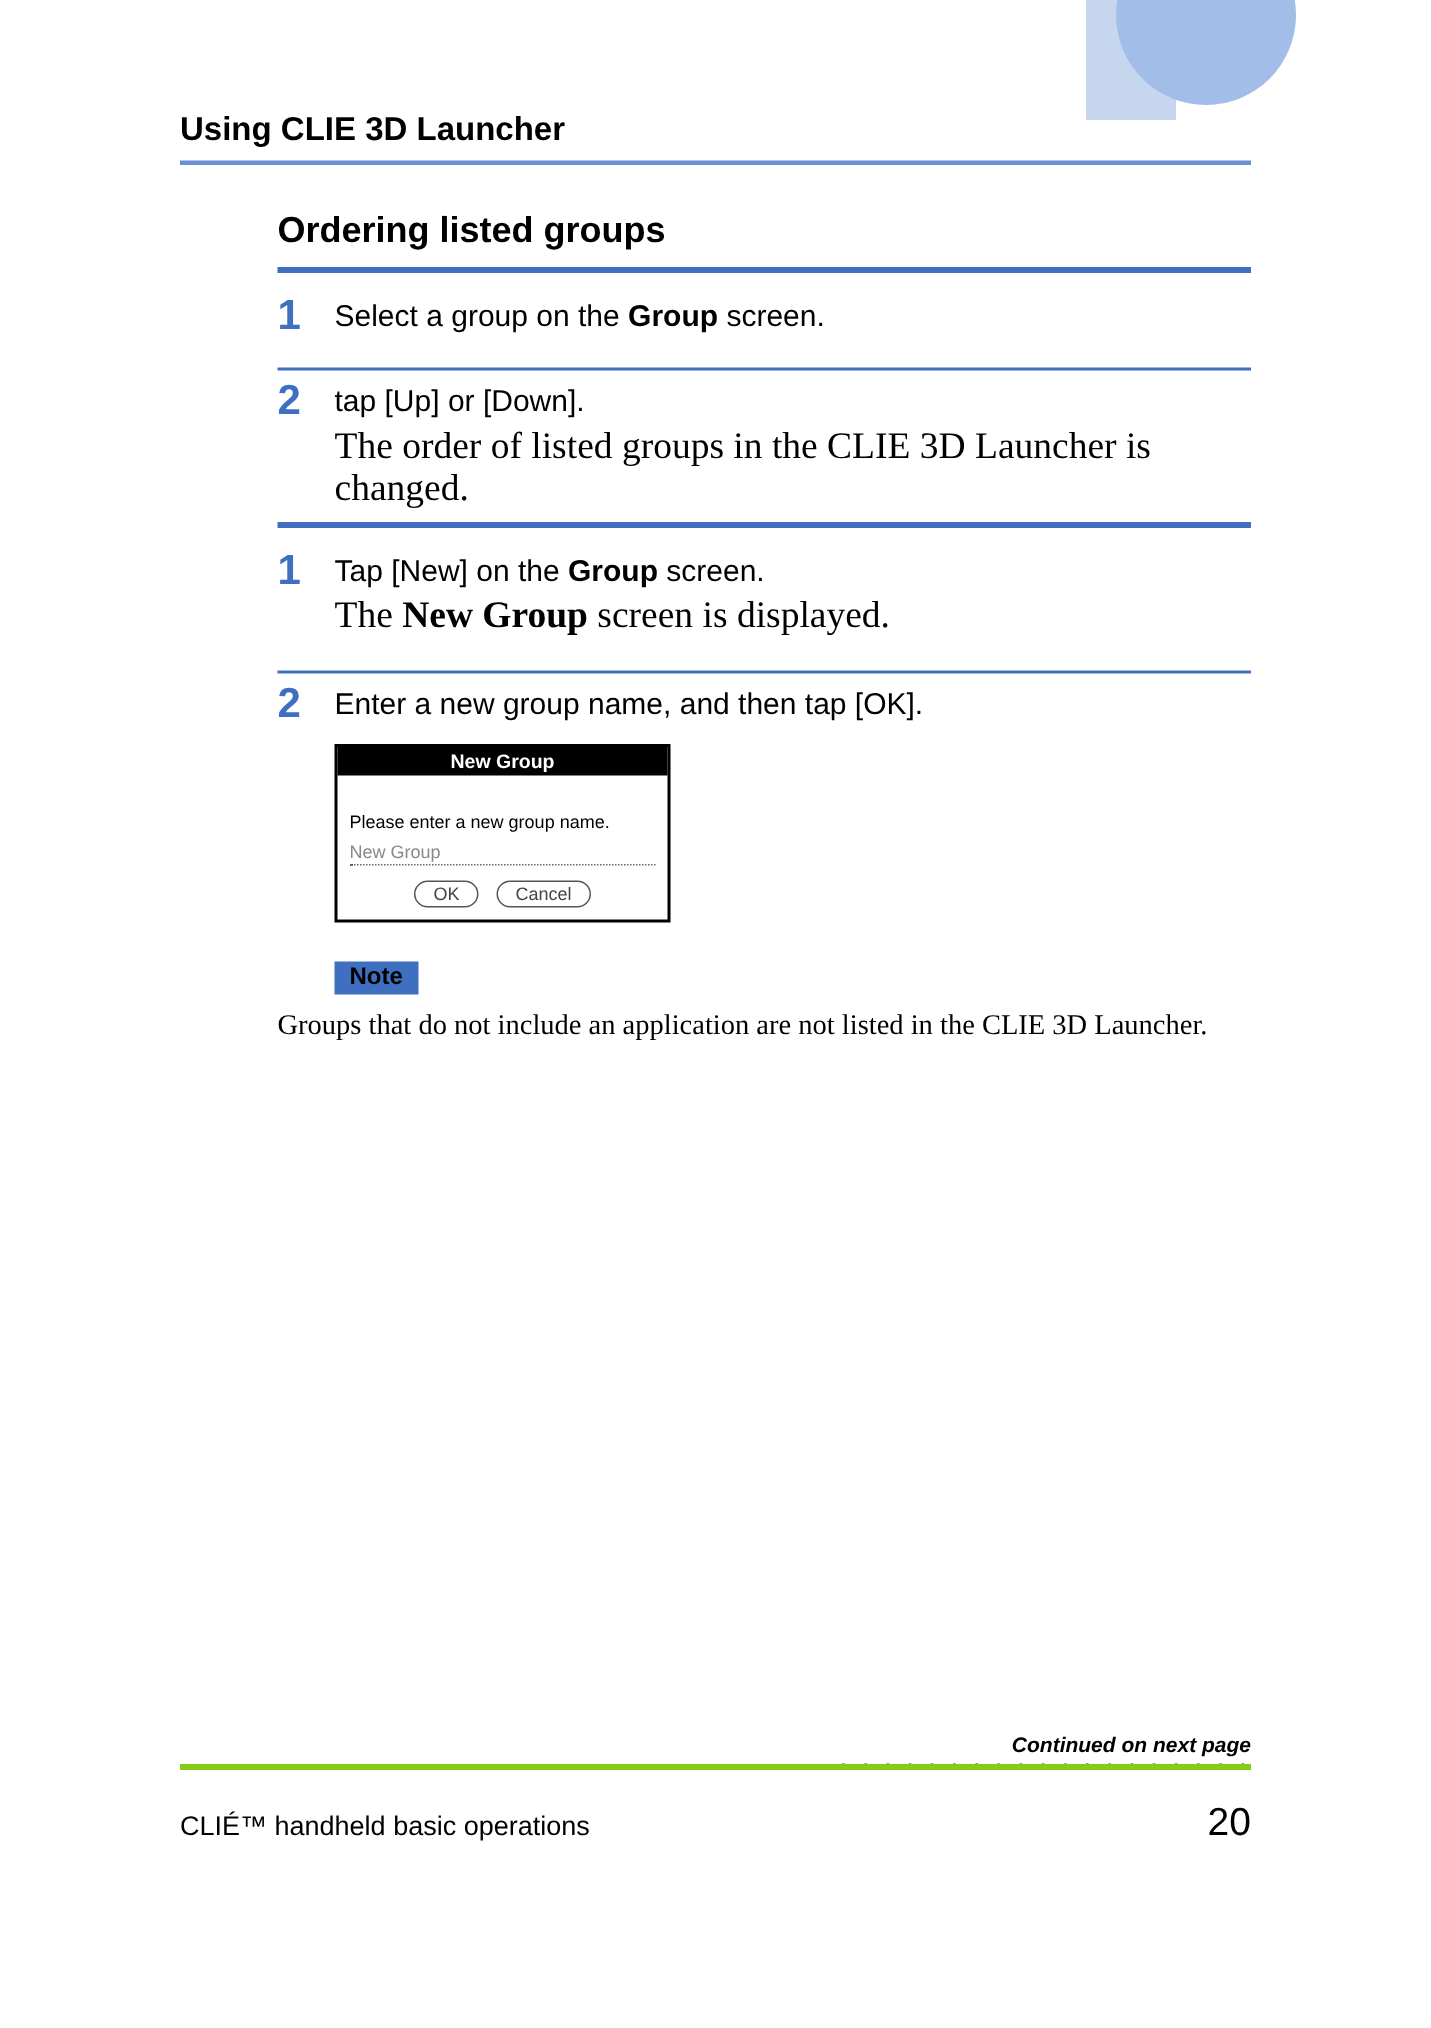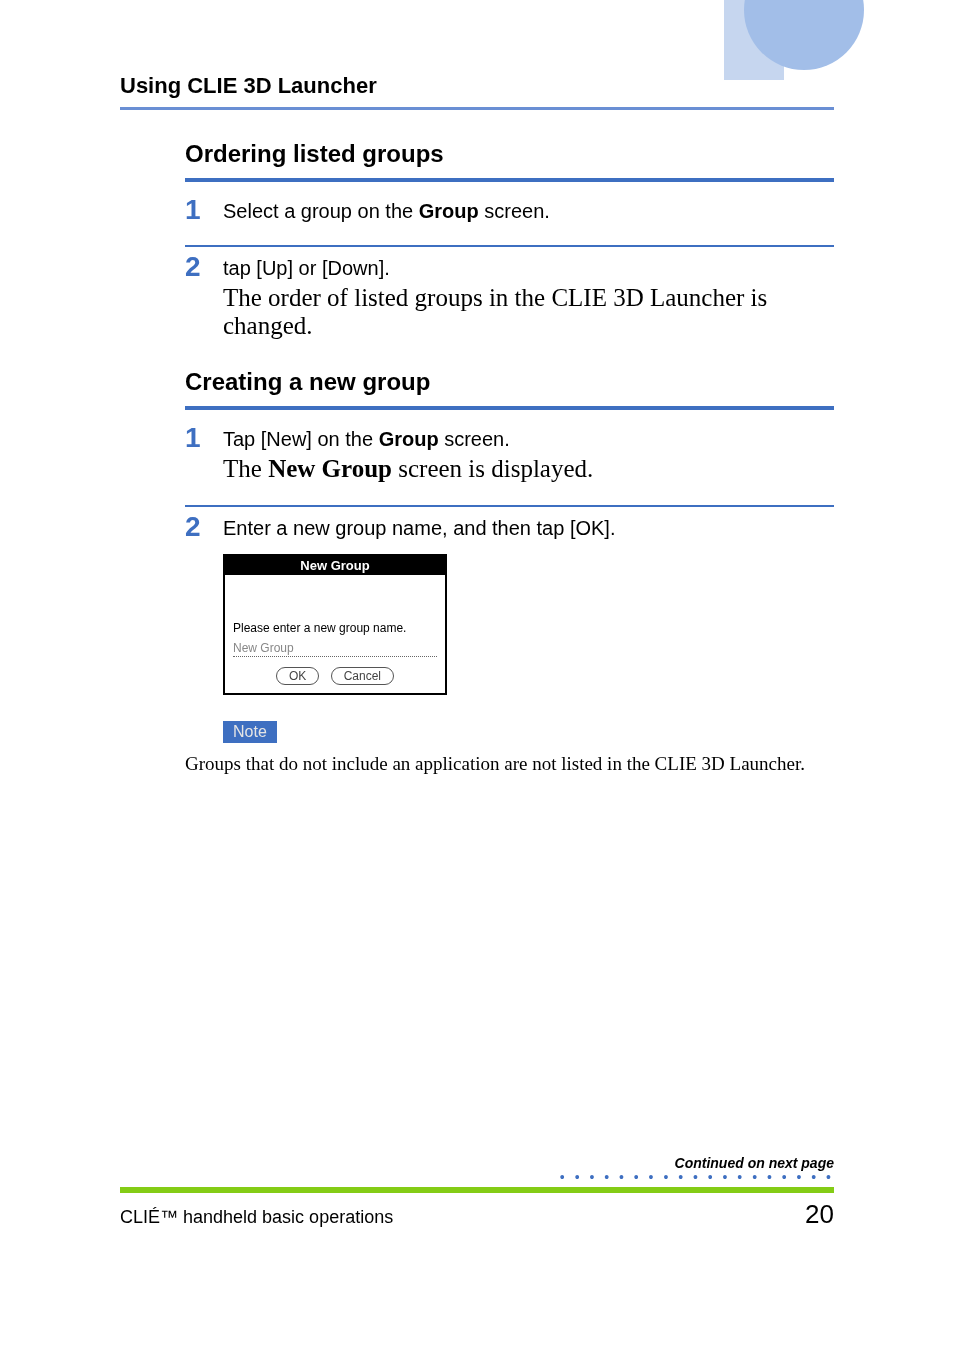--- a/index.html
+++ b/index.html
@@ -102,23 +102,22 @@
   }
   .dialog-title {
     background: #000;
     color: #fff;
     text-align: center;
     padding: 2px 0;
     font-weight: bold;
     font-size: 13px;
   }
   .dialog-body {
-    padding: 6px 8px 8px 8px;
+    padding: 24px 8px 8px 8px;
     text-align: left;
-    margin-top: 40px;
   }
   .dialog-prompt {
     font-size: 12px;
     margin-bottom: 6px;
   }
   .dialog-input {
     border-bottom: 1px dotted #666;
     margin-bottom: 10px;
     color: #888;
     font-size: 12px;
@@ -133,22 +132,22 @@
     border-radius: 10px;
     padding: 0px 12px;
     font-size: 12px;
     margin: 0 4px;
     color: #444;
     line-height: 16px;
   }
   .note-label {
     display: inline-block;
     background: #3e6fc1;
-    color: #e5e5e5;
-    font-weight: normal;
+    color: #000000;
+    font-weight: bold;
     padding: 2px 10px;
     font-size: 16px;
     margin-left: 38px;
     margin-top: 26px;
   }
   .note-text {
     font-family: "Times New Roman", Times, serif;
     font-size: 19px;
     margin-top: 8px;
     line-height: 1.35;
@@ -169,22 +168,22 @@
     letter-spacing: 3px;
     font-size: 14px;
     line-height: 6px;
     margin-top: 3px;
   }
   .footer {
     position: absolute;
     bottom: 40px;
     left: 120px;
     right: 120px;
-    border-top: 6px solid #84cc16;
-    padding-top: 6px;
+    border-top: 4px solid #84cc16;
+    padding-top: 19px;
     display: flex;
     justify-content: space-between;
     align-items: baseline;
   }
   .footer-left {
     font-size: 18px;
   }
   .footer-right {
     font-size: 26px;
     font-weight: normal;
@@ -218,21 +217,20 @@
 
     <hr class="step-rule">
 
     <div class="step">
       <span class="step-num">2</span>
       <span class="step-head">tap [Up] or [Down].</span>
       <div class="step-sub">The order of listed groups in the CLIE 3D Launcher is changed.</div>
     </div>
 
     
-    <div class="section-title" style="margin-top:28px">Creating a new group</div>
     <hr class="section-rule">
 
     <div class="step">
       <span class="step-num">1</span>
       <span class="step-head">
         <span>Tap [New] on the </span><b>Group</b><span> screen.</span>
       </span>
       <div class="step-sub">
         <span>The </span><b>New Group</b><span> screen is displayed.</span>
       </div>

